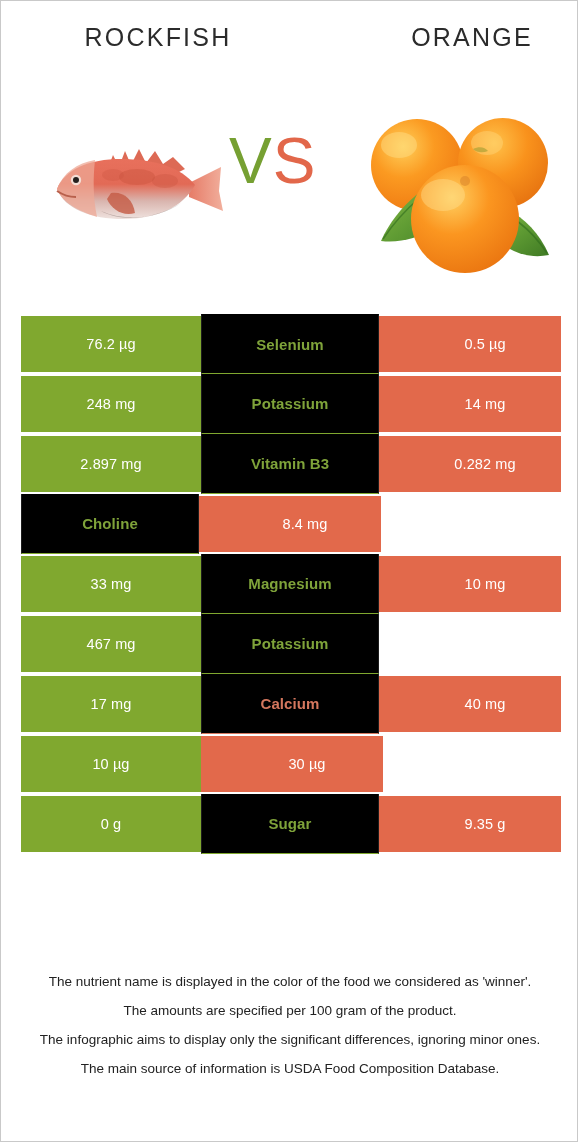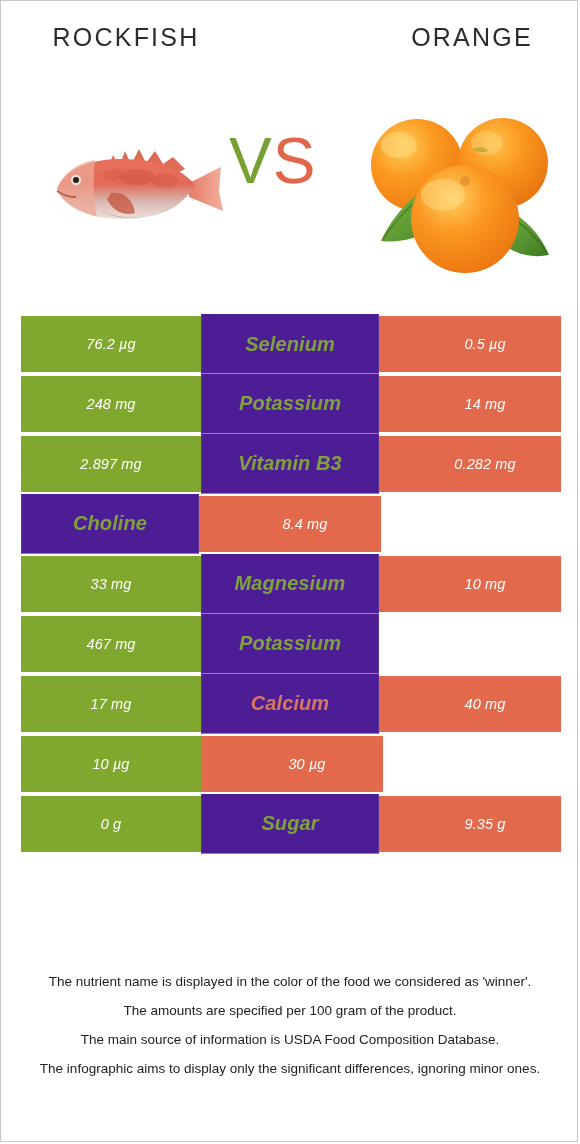--- a/index.html
+++ b/index.html
@@ -24,21 +24,21 @@
   }
   .title{
     position:absolute;top:22px;
     font-size:25px;
     font-weight:300;
     letter-spacing:2.2px;
     color:#2b2b2b;
     text-align:center;
     white-space:nowrap;
   }
-  #title-left{left:0;width:250px;}
+  #title-left{left:0;width:250px;padding-left:32px;}
   #title-right{left:346px;width:250px;}
 
   #vs-wrap{
     position:absolute;left:228px;top:128px;
     width:124px;text-align:left;
     font-size:64px;font-weight:300;letter-spacing:1px;
     line-height:64px;
     white-space:nowrap;
   }
   #vs-v{color:#76a032;}
@@ -49,21 +49,20 @@
 
   
   #table{
     position:absolute;left:20px;top:313px;
     width:540px;
   }
   .row{
     position:relative;
     height:60px;
     display:flex;
-    font-style:italic;
   }
   .cell{
     box-sizing:border-box;
     display:flex;align-items:center;justify-content:center;
     font-size:14.5px;
     letter-spacing:.1px;
   }
   .cell-left{
     width:180px;
     color:#ffffff;
@@ -74,23 +73,23 @@
   .cell-right{
     width:182px;
     color:#ffffff;
     background:#e2694b;
     height:56px;
     margin-top:2px;margin-bottom:2px;padding-left:30px;
   }
   .cell-mid{
     width:178px;
     height:60px;
-    background:#4c1d95;
+    background:#000000;
     font-weight:bold;
-    font-size:20px;
+    font-size:15px;
     border-left:1px solid rgba(160,160,160,.18);
     border-right:1px solid rgba(160,160,160,.18);
     border-bottom:1px solid #80a82f;
   }
   .row:first-child .cell-mid{border-top:1px solid transparent;}
   .win-green{color:#7fa33a;}
   .win-red{color:#d4775e;}
   .mid-rule-red{border-bottom-color:#d4775e;}
 
   
@@ -239,17 +238,17 @@
       <div class="row">
         <div class="cell cell-left">0 g</div>
         <div class="cell cell-mid win-green">Sugar</div>
         <div class="cell cell-right">9.35 g</div>
       </div>
     </div>
 
   <div id="footer">
     <p>The nutrient name is displayed in the color of the food we considered as 'winner'.</p>
     <p>The amounts are specified per 100 gram of the product.</p>
+    <p>The infographic aims to display only the significant differences, ignoring minor ones.</p>
     <p>The main source of information is USDA Food Composition Database.</p>
-    <p>The infographic aims to display only the significant differences, ignoring minor ones.</p>
   </div>
 
 </div>
 
 </body></html>

